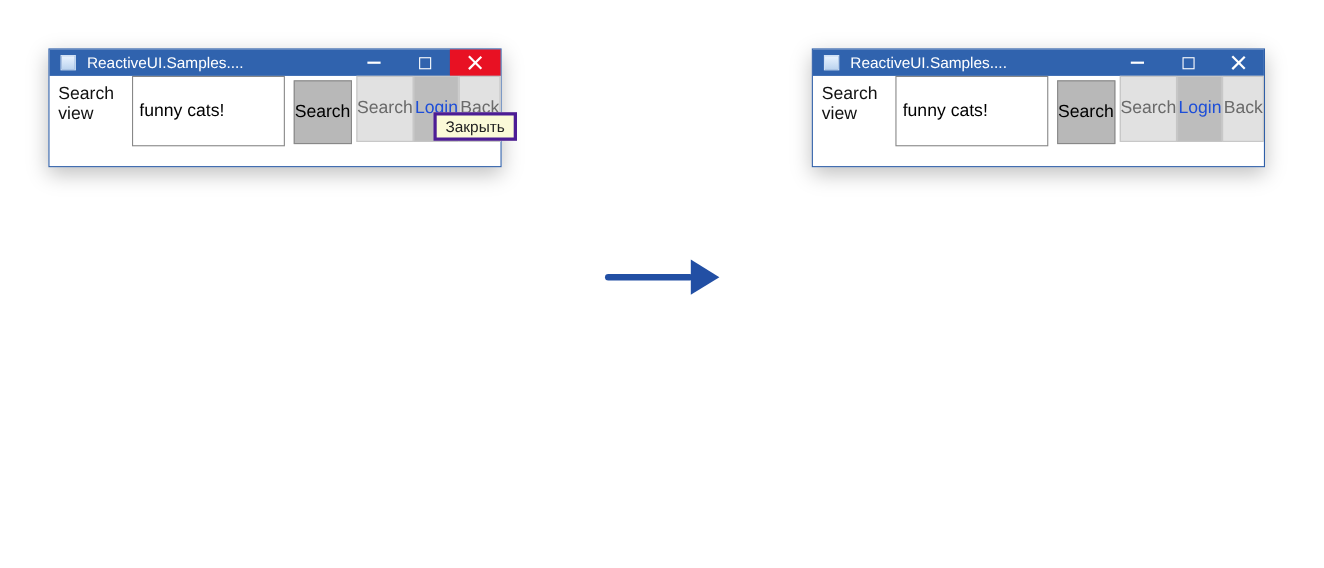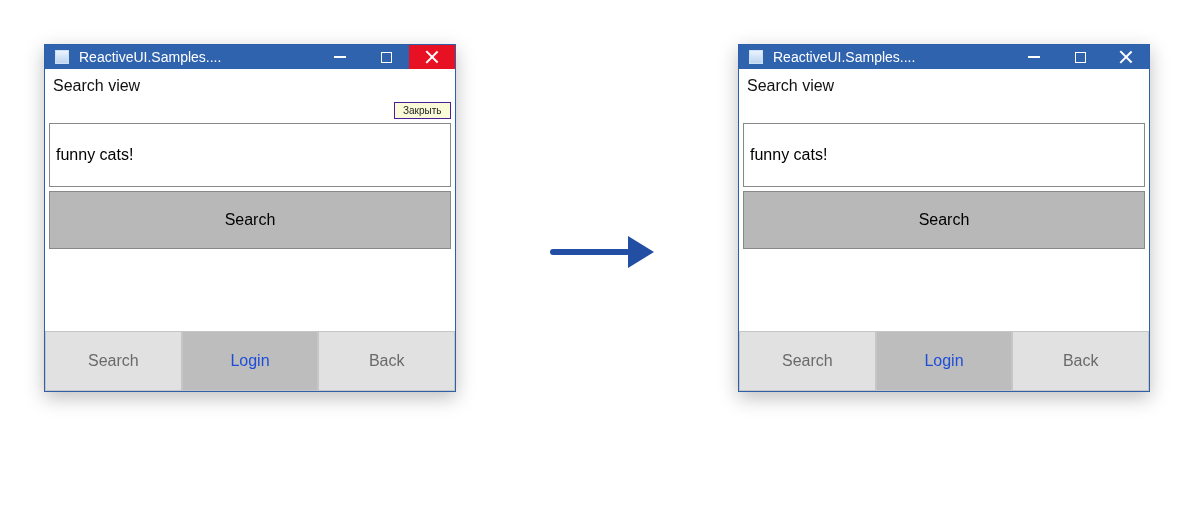--- a/index.html
+++ b/index.html
@@ -57,21 +57,21 @@
     align-items: center;
     justify-content: center;
     color: #ffffff;
     font-size: 14px;
   }
   .win-btn.close-red {
     background: #e81123;
   }
   .client {
     display: flex;
-    flex-direction: column;
+    flex-direction: row;
   }
   .view-label {
     font-size: 16px;
     padding: 8px 8px 0 8px;
     height: 54px;
     color: #111;
   }
   .input-row {
     margin: 0 4px;
     height: 64px;
@@ -120,22 +120,22 @@
     color: #6a6a6a;
   }
   .bottom-btn.login {
     background: #bdbdbd;
     color: #1d4ed8;
     font-weight: 500;
   }
   .tooltip {
     position: absolute;
     background: #fbfad8;
-    border: 1px solid #4c1d95;
-    font-size: 10px;
+    border: 3px solid #4c1d95;
+    font-size: 14px;
     padding: 2px 8px;
     color: #222;
     white-space: nowrap;
   }
   .arrow {
     position: absolute;
     display: flex;
     align-items: center;
   }
   .arrow-line {

